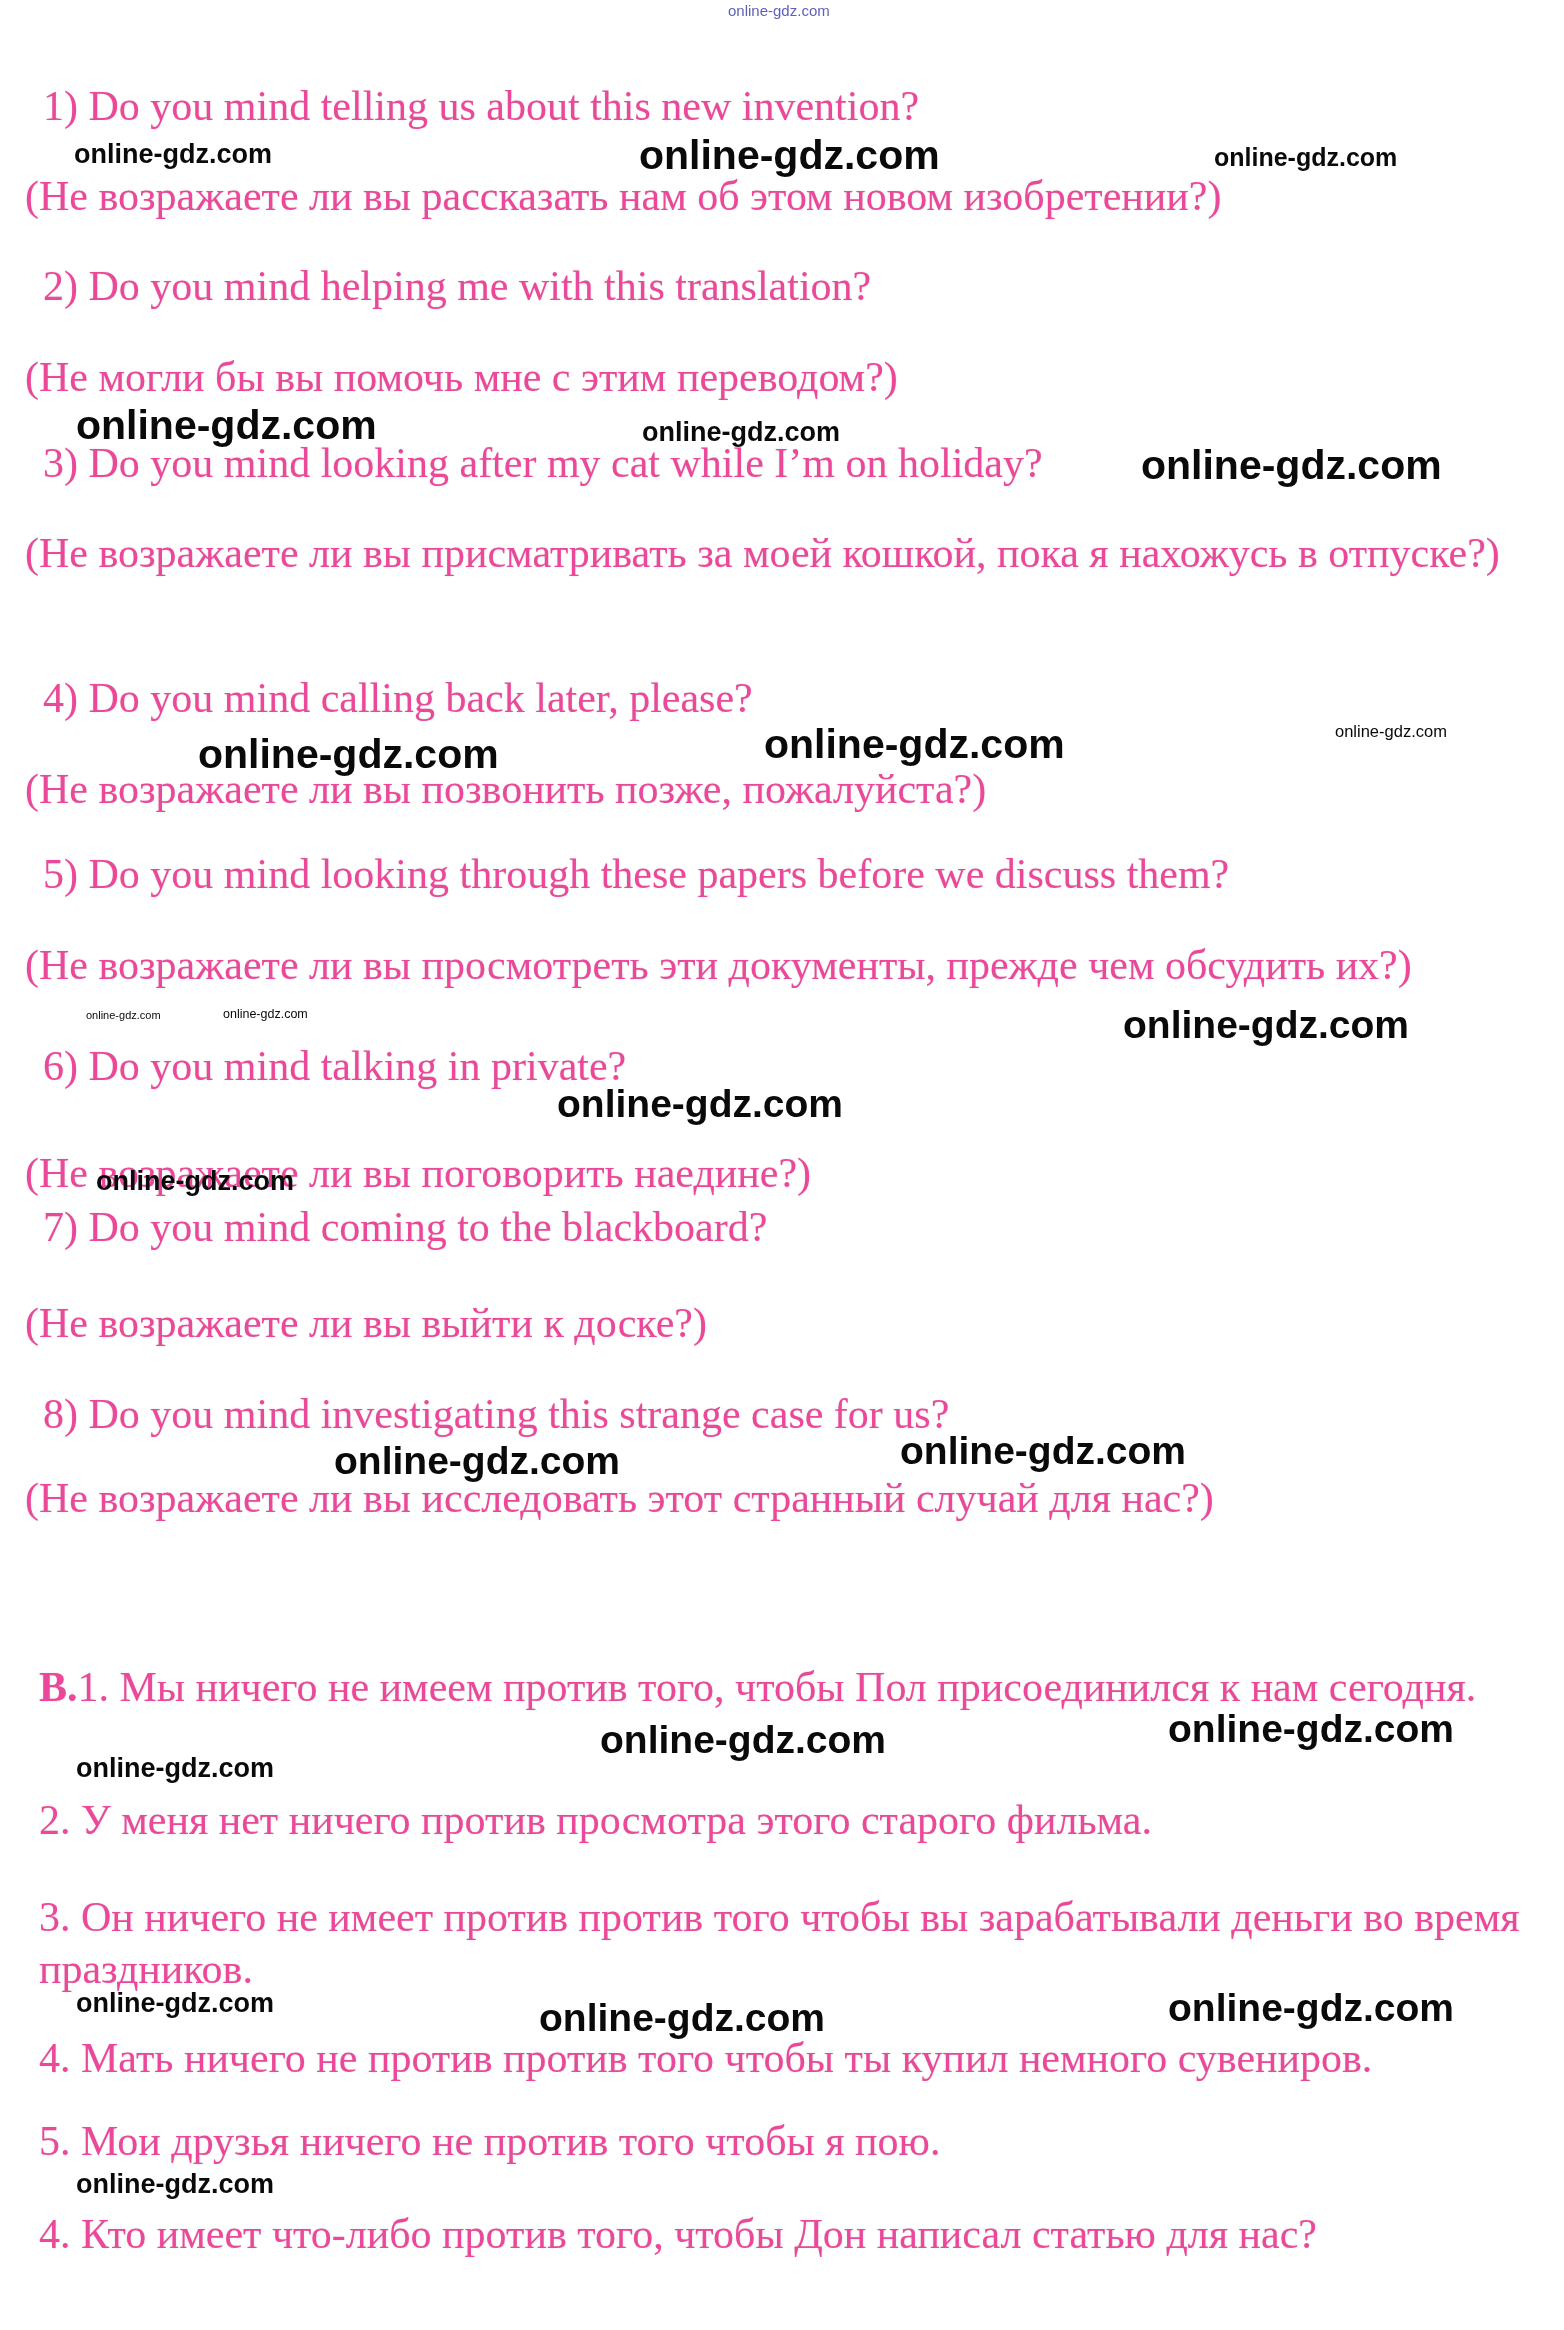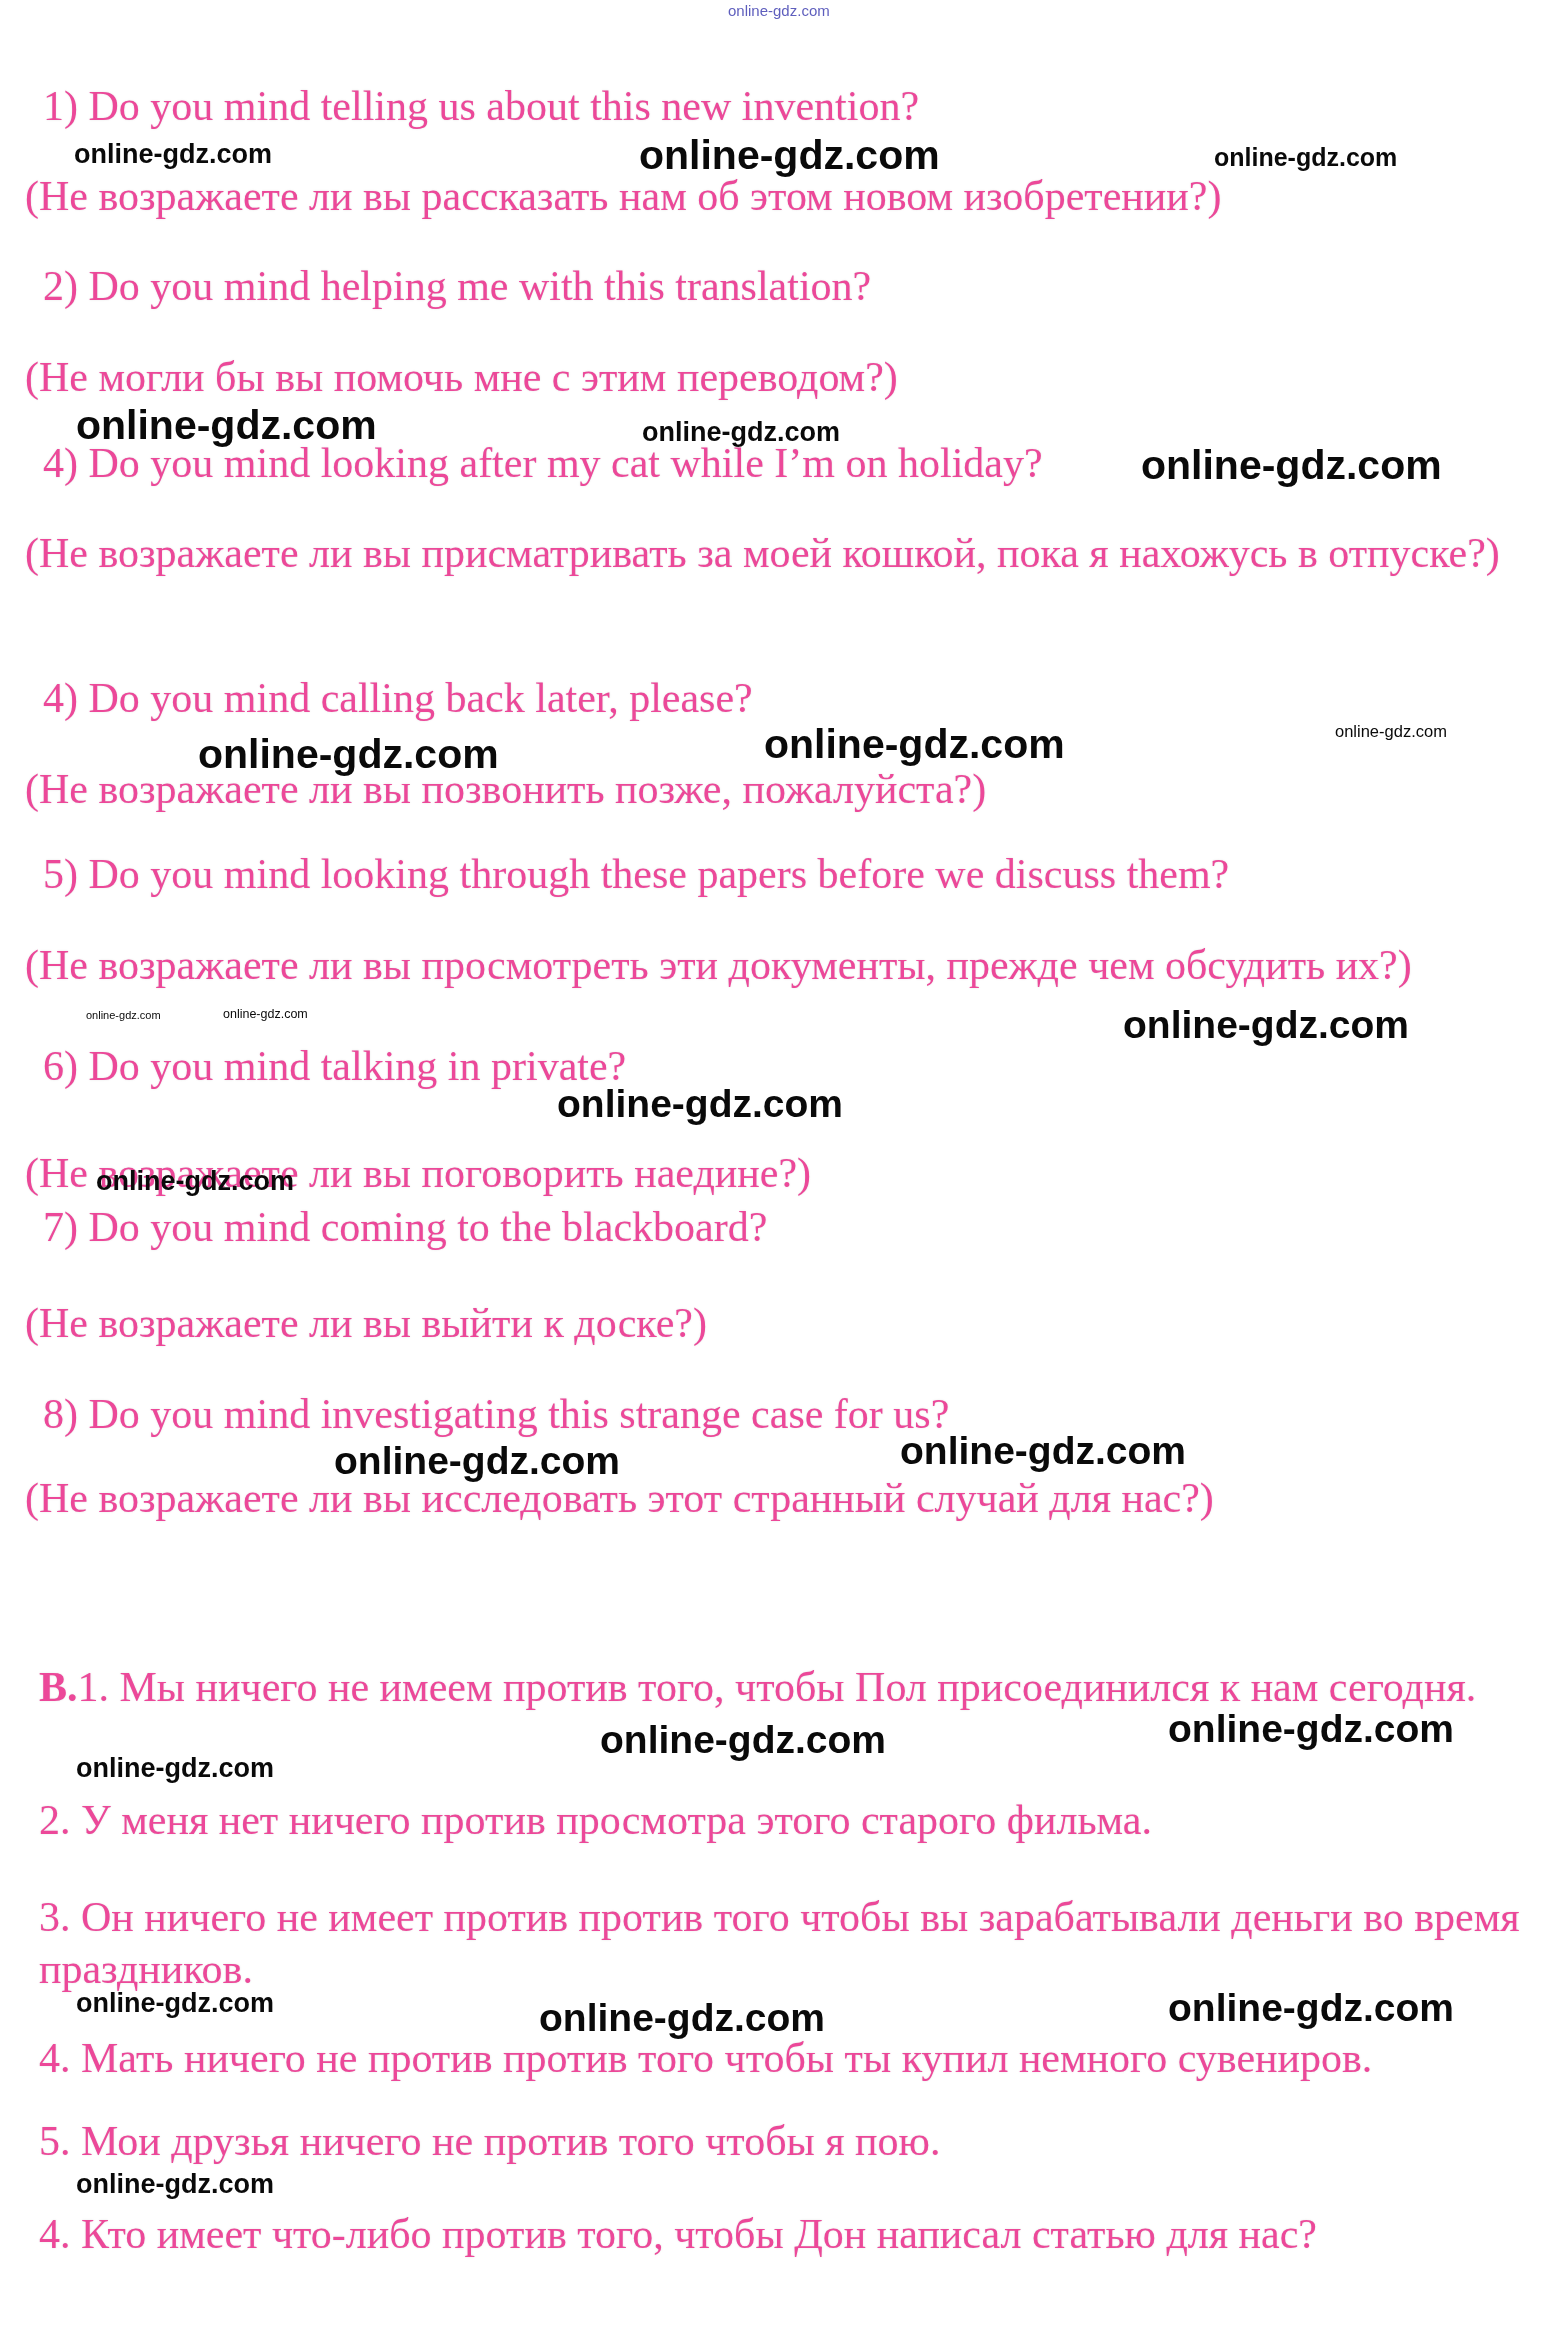--- a/index.html
+++ b/index.html
@@ -41,21 +41,21 @@
 <div class="wm" style="left:74px; top:141px; font-size:27px;">online-gdz.com</div>
 <div class="wm" style="left:639px; top:135px; font-size:41px;">online-gdz.com</div>
 <div class="wm" style="left:1214px; top:145px; font-size:25px;">online-gdz.com</div>
 <div class="t" style="left:25px; top:175px;">(Не возражаете ли вы рассказать нам об этом новом изобретении?)</div>
 
 <div class="t" style="left:43px; top:265px;">2) Do you mind helping me with this translation?</div>
 <div class="t" style="left:25px; top:356px;">(Не могли бы вы помочь мне с этим переводом?)</div>
 <div class="wm" style="left:76px; top:405px; font-size:41px;">online-gdz.com</div>
 <div class="wm" style="left:642px; top:419px; font-size:27px;">online-gdz.com</div>
 
-<div class="t" style="left:43px; top:442px;">4) Do you mind looking after my cat while I’m on holiday?</div>
+<div class="t" style="left:43px; top:442px;">3) Do you mind looking after my cat while I’m on holiday?</div>
 <div class="wm" style="left:1141px; top:445px; font-size:41px;">online-gdz.com</div>
 <div class="t wrap" style="left:25px; top:527px; width:1482px;">(Не возражаете ли вы присматривать за моей кошкой, пока я нахожусь в отпуске?)</div>
 
 <div class="t" style="left:43px; top:677px;">4) Do you mind calling back later, please?</div>
 <div class="wm" style="left:198px; top:734px; font-size:41px;">online-gdz.com</div>
 <div class="wm" style="left:764px; top:724px; font-size:41px;">online-gdz.com</div>
 <div class="wm light" style="left:1335px; top:723px; font-size:16.5px;">online-gdz.com</div>
 <div class="t" style="left:25px; top:768px;">(Не возражаете ли вы позвонить позже, пожалуйста?)</div>
 
 <div class="t" style="left:43px; top:853px;">5) Do you mind looking through these papers before we discuss them?</div>

